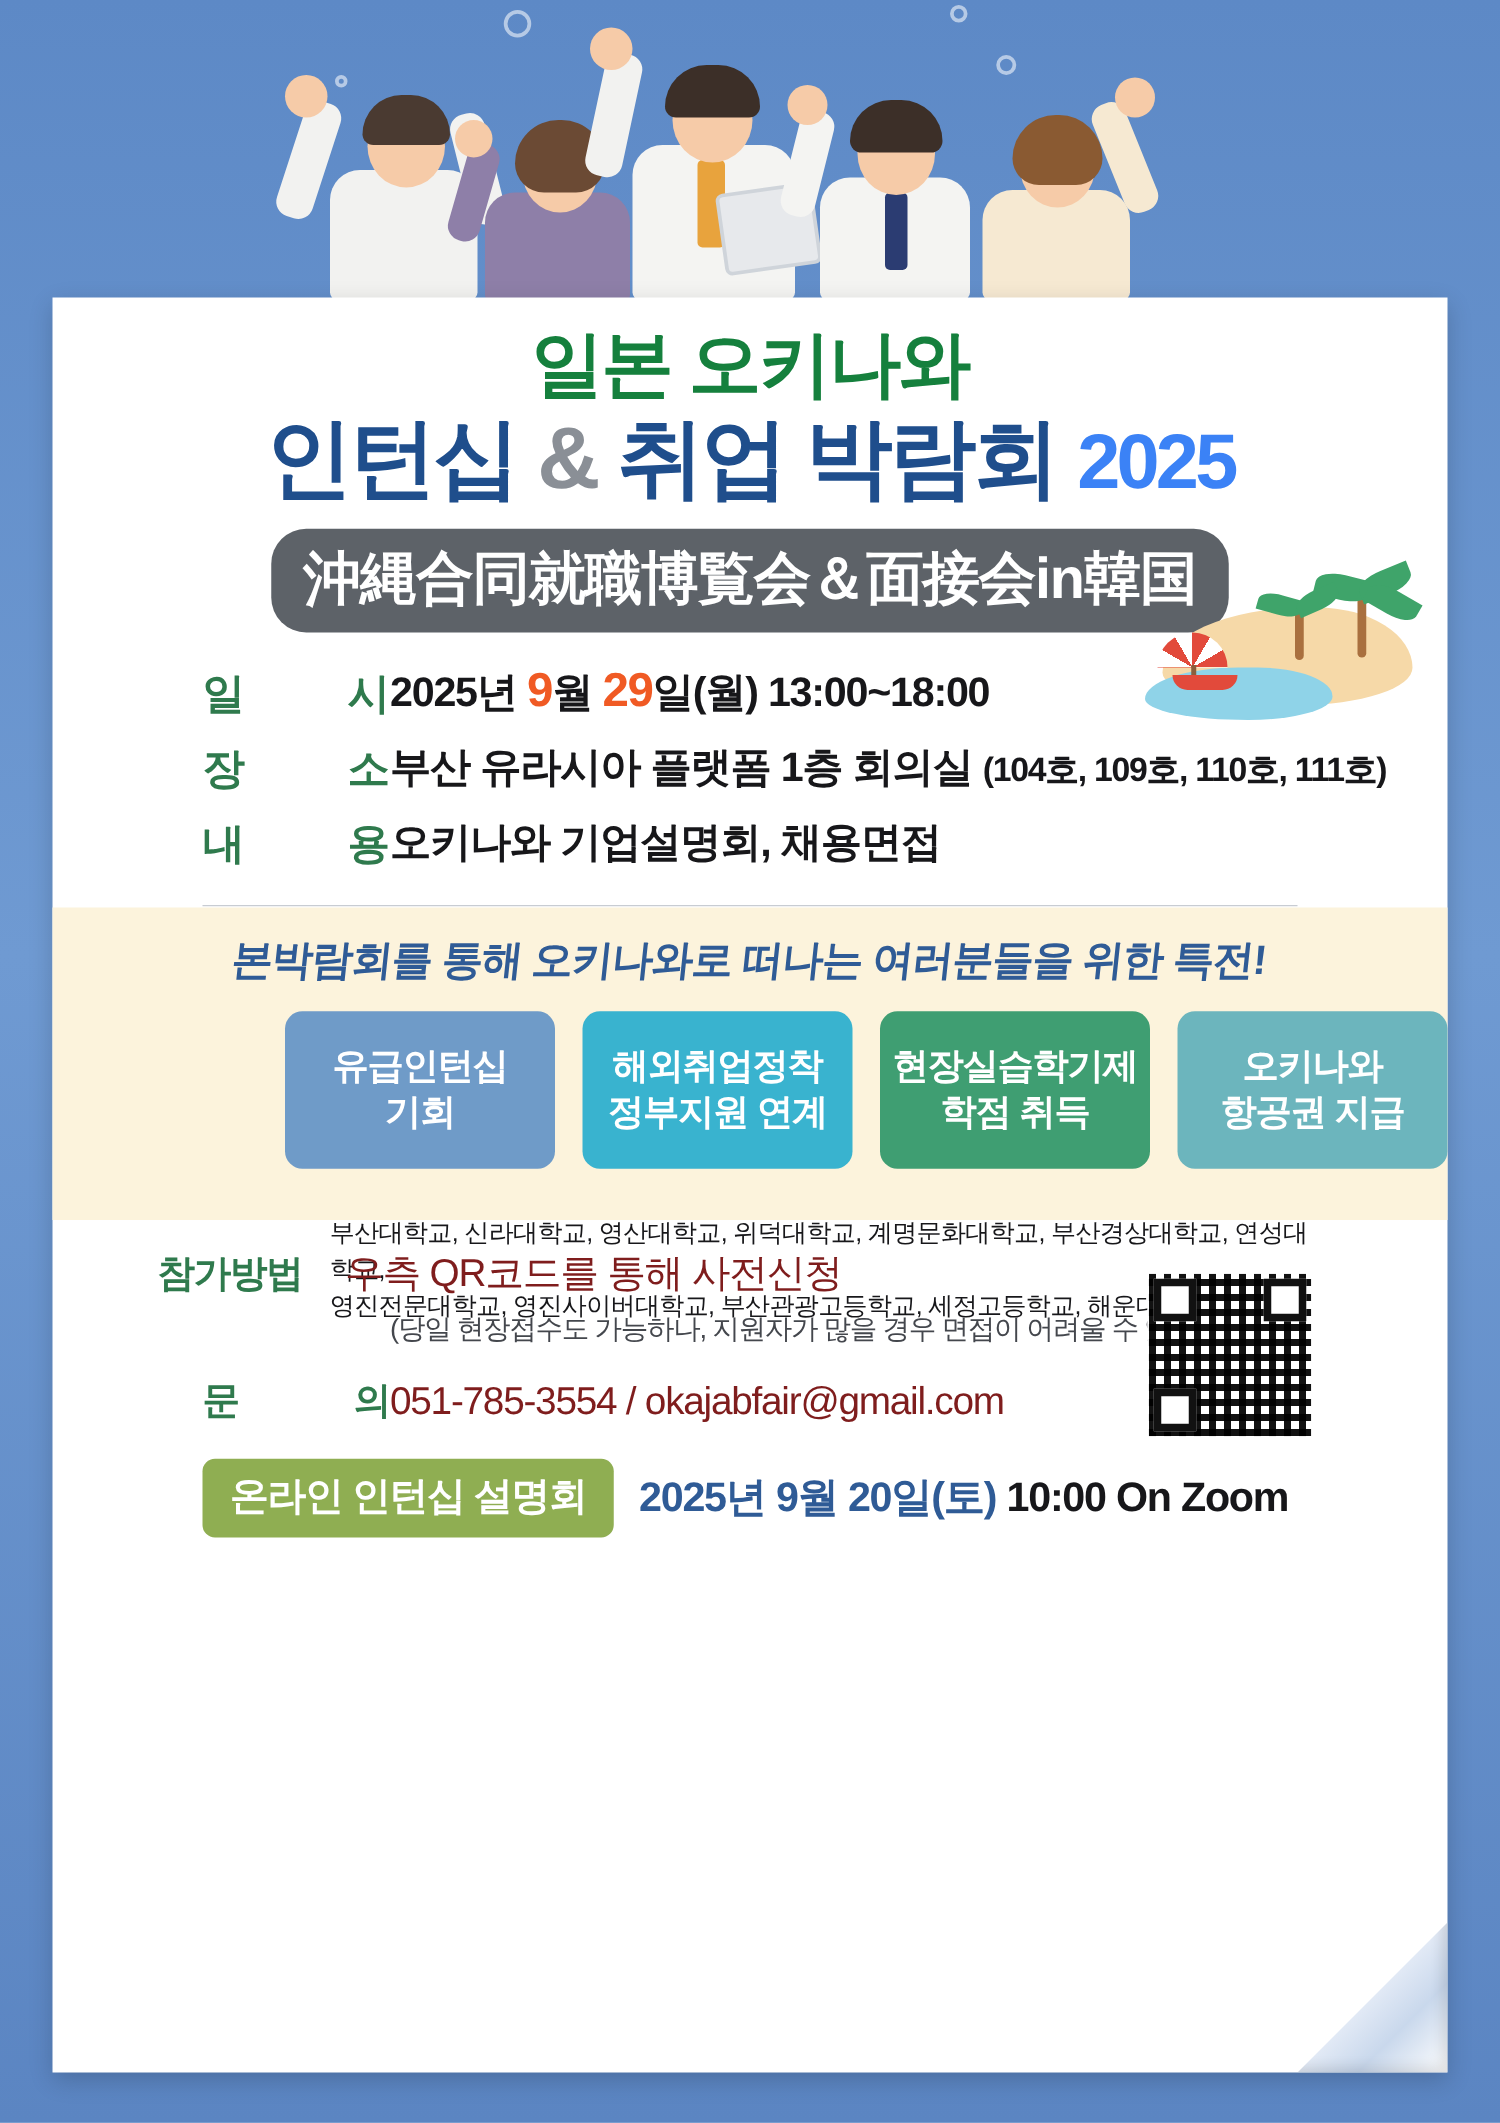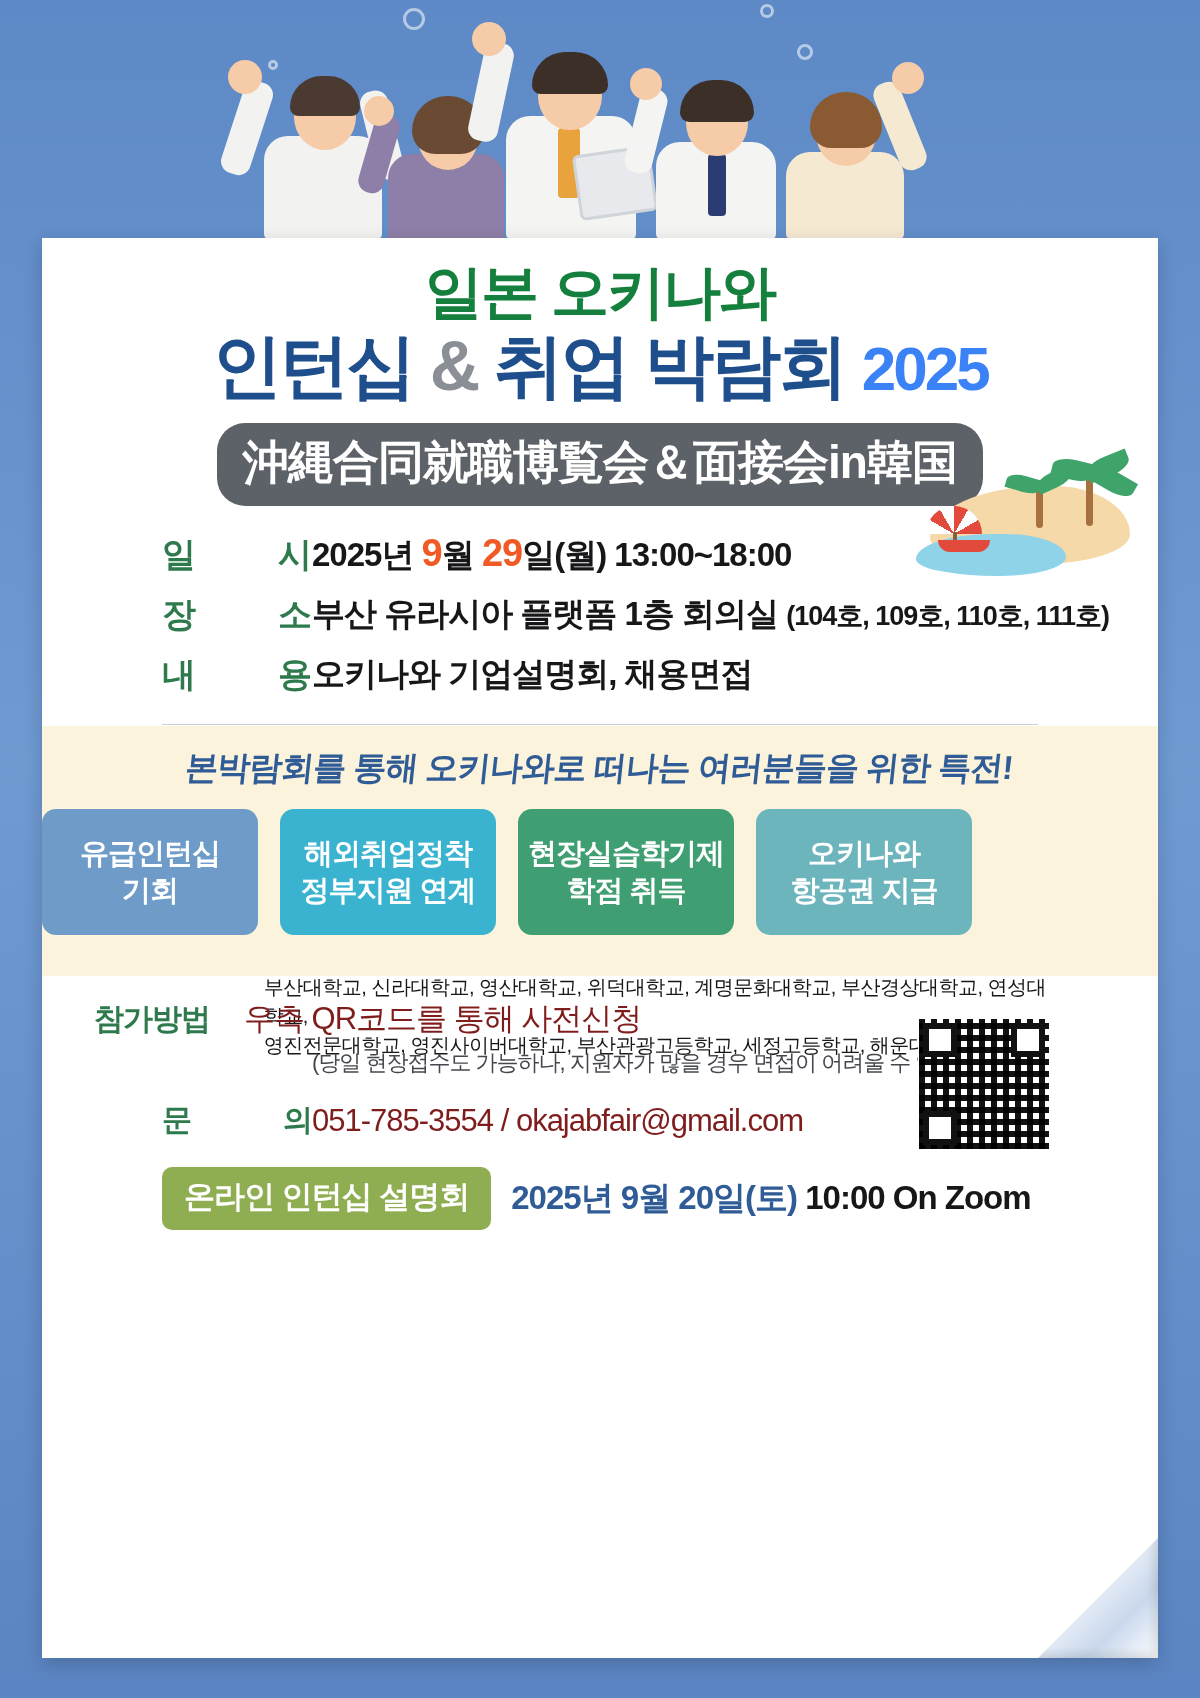--- a/index.html
+++ b/index.html
@@ -97,31 +97,31 @@
   .benefit-band {
     position: absolute; left: 0; top: 488px; width: 1116px; height: 250px;
     background: #fcf3dc;
   }
   .benefit-title {
     text-align: center; font-size: 33px; color: #2f5b96; font-weight: bold;
     padding-top: 20px; letter-spacing: -1px;
     font-family: "Liberation Sans", sans-serif;
     transform: skewX(-6deg);
   }
-  .benefit-cards { display: flex; justify-content: flex-start; gap: 22px; margin-top: 18px; }
+  .benefit-cards { display: flex; justify-content: flex-end; gap: 22px; margin-top: 18px; }
   .bcard {
     width: 216px; height: 126px; border-radius: 14px; color: #fff;
     display: flex; flex-direction: column; align-items: center; justify-content: center;
     font-size: 29px; font-weight: bold; line-height: 1.28; letter-spacing: -1px;
     text-align: center;
   }
 
   
   .apply { position: absolute; left: 0; top: 760px; width: 1116px; }
-  .apply-row { display: flex; margin-left: 52px; align-items: flex-end; }
+  .apply-row { display: flex; margin-left: 84px; align-items: flex-end; }
   .apply-label {
     color: #2f7a4d; font-weight: bold; font-size: 30px; width: 150px; letter-spacing: -1px;
     display: flex; justify-content: space-between;
   }
   .apply-value { font-size: 31px; font-weight: normal; color: #7f1d1d; letter-spacing: -1px; }
   .apply-note { font-size: 22px; color: #44474d; margin: 8px 0 0 270px; letter-spacing: -1px; }
   .contact-row { display: flex; margin: 22px 0 0 120px; align-items: center; }
   .qr {
     position: absolute; right: 108px; top: 20px; width: 132px; height: 132px;
     background-color: #fff;

